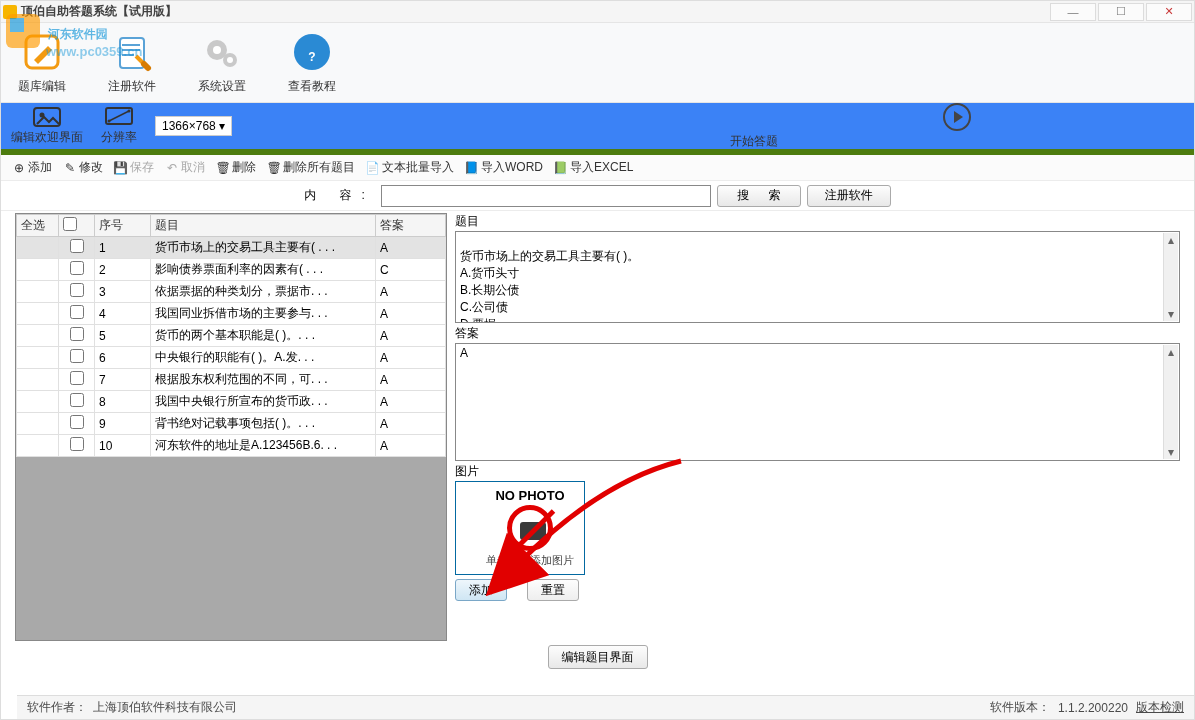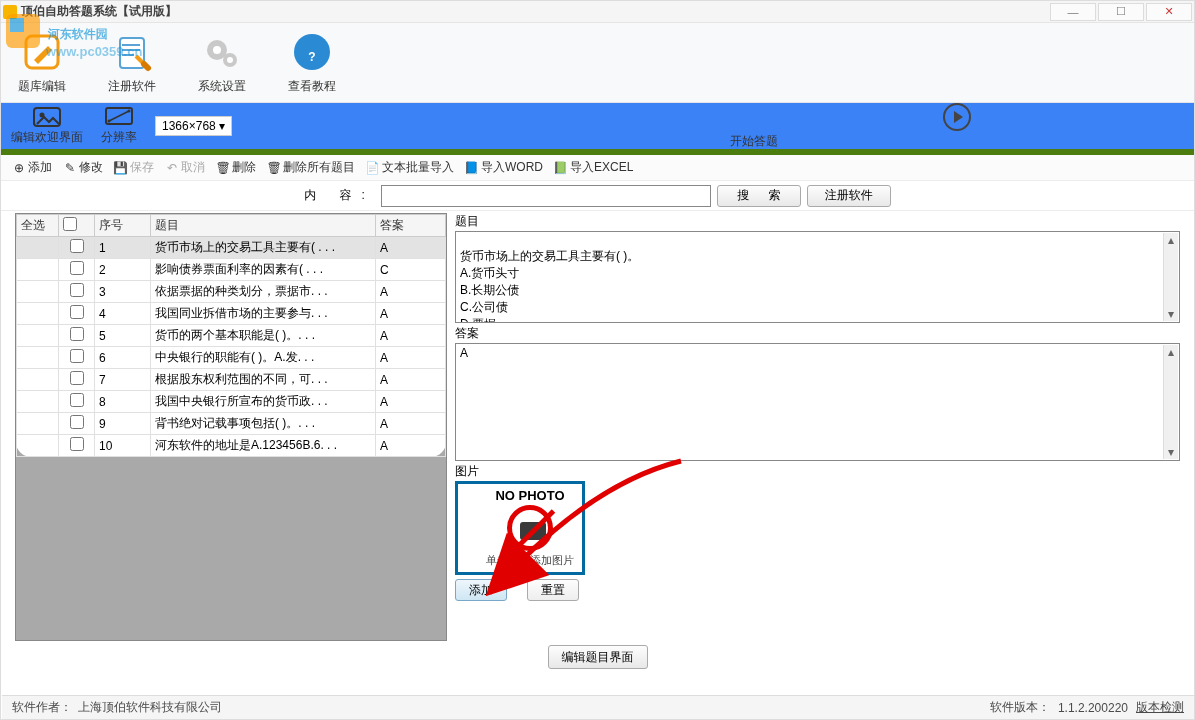--- a/index.html
+++ b/index.html
@@ -45,55 +45,55 @@
 
 .searchbar { height: 30px; display: flex; align-items: center; justify-content: center; gap: 6px; padding: 4px 0; border-bottom: 1px solid #ececec;}
 .searchbar .lbl { letter-spacing: 10px;}
 .searchbar input[type=text] { width: 330px; height: 22px; border:1px solid #888; padding: 0 4px;}
 .searchbar .sbtn { width: 84px; height: 22px; background: linear-gradient(#fdfdfd,#e8e8e8); border:1px solid #aaa; border-radius:3px; letter-spacing: 8px; text-align:center; padding-left:8px;}
 .searchbar .sbtn2 { width: 84px; height: 22px; background: linear-gradient(#fdfdfd,#e8e8e8); border:1px solid #aaa; border-radius:3px;}
 
 
 .main { display: flex; height: 430px; padding: 2px 14px 0 14px;}
 .left { width: 432px; border:1px solid #888; background:#a9a9a9; display:flex; flex-direction:column;}
-.grid { background:#fff;border-radius:15px;}
+.grid { background:#fff;}
 .grid table { width:100%; border-collapse: collapse; table-layout: fixed;}
 .grid th { background:#f5f5f5; border:1px solid #ccc; padding: 2px 4px; text-align:left; font-weight:normal; color:#333;}
 .grid td { border:1px solid #e0e0e0; padding: 2px 4px; white-space: nowrap; overflow:hidden; text-overflow: ellipsis; height: 18px;}
 .grid tr.sel td { background:#e3e3e3;}
 .grid .chk{width:14px;height:14px;}
 .left .fill { flex:1; background:#a9a9a9;}
 
 .right { flex:1; padding-left: 8px; display:flex; flex-direction:column; gap:2px;}
 .fieldrow { display:flex; align-items:center; gap:4px;}
 .fieldrow .lbl { width: 32px;}
 .fieldrow input { flex:1; height: 18px; border:1px solid #888; padding:0 3px; background:#fff;}
 .fieldrow.top input{ background:#fff;}
 .txtarea { flex-basis: 92px; border:1px solid #888; padding: 2px 4px; position:relative; background:#fff; overflow:auto;}
 .txtarea.answer { flex-basis: 118px;}
 .section-label { height:16px;}
 .imgblock { display:flex; flex-direction:column; align-items:flex-start;}
-.imgframe { width:130px; height:94px; border:3px solid #0369a1; background:#fff; display:flex; flex-direction:column; align-items:center; justify-content:center; position:relative;padding-left:20px;}
+.imgframe { width:130px; height:94px; border:1px solid #0369a1; background:#fff; display:flex; flex-direction:column; align-items:center; justify-content:center; position:relative;padding-left:20px;}
 .no-photo-text { font-weight:bold; font-size:13px;}
 .no-photo-circle { width:46px; height:46px; border:5px solid #e10000; border-radius:50%; position:relative; margin:2px 0;}
 .no-photo-circle:before { content:""; position:absolute; width:26px; height:18px; background:#3a3a3a; border-radius:3px; top:12px; left:8px;}
 .no-photo-circle:after { content:""; position:absolute; width:58px; height:5px; background:#e10000; top:19px; left:-8px; transform:rotate(-45deg);}
 .imgframe .tiny { font-size:11px; color:#444;}
 .img-btns { display:flex; gap:20px; margin-top:4px;}
 .img-btns button { width:52px; height:22px; border:1px solid #7aa7c7; background:linear-gradient(#eef6fb,#cfe6f4); border-radius:3px;}
 .img-btns button.reset { background:linear-gradient(#fdfdfd,#eee); border-color:#aaa;}
 
 .edit-page-btn { width:100px; height:24px; margin: 4px auto 0; display:block; background:linear-gradient(#fdfdfd,#e8e8e8); border:1px solid #aaa; border-radius:3px;font-family:Liberation Mono, monospace;}
 
 
 .arrow { position:absolute; pointer-events:none; z-index:40;}
 .arrow svg { overflow:visible;}
 
 
-.statusbar { position:absolute; bottom:0; left:1px; right:0; height:24px; background:#f5f5f5; border-top:1px solid #ddd; display:flex; align-items:center; padding:0 10px; color:#4a4a4a;}
+.statusbar { position:absolute; bottom:0; left:16px; right:0; height:24px; background:#f5f5f5; border-top:1px solid #ddd; display:flex; align-items:center; padding:0 10px; color:#4a4a4a;}
 .statusbar .s-right{ margin-left:auto; display:flex; gap:8px; align-items:center;}
 .statusbar .link{ text-decoration:underline; color:#4a4a4a; cursor:pointer;}
 
 
 .sb-v { position:absolute; right:1px; top:1px; bottom:1px; width:15px; background:#f0f0f0; border-left:1px solid #ddd;}
 .sb-v .arr{ position:absolute; left:0; right:0; height:14px; display:flex;align-items:center;justify-content:center; color:#666;}
 .sb-v .arr.top{top:0;} .sb-v .arr.bot{bottom:0;}
 
 </style>
 </head>

